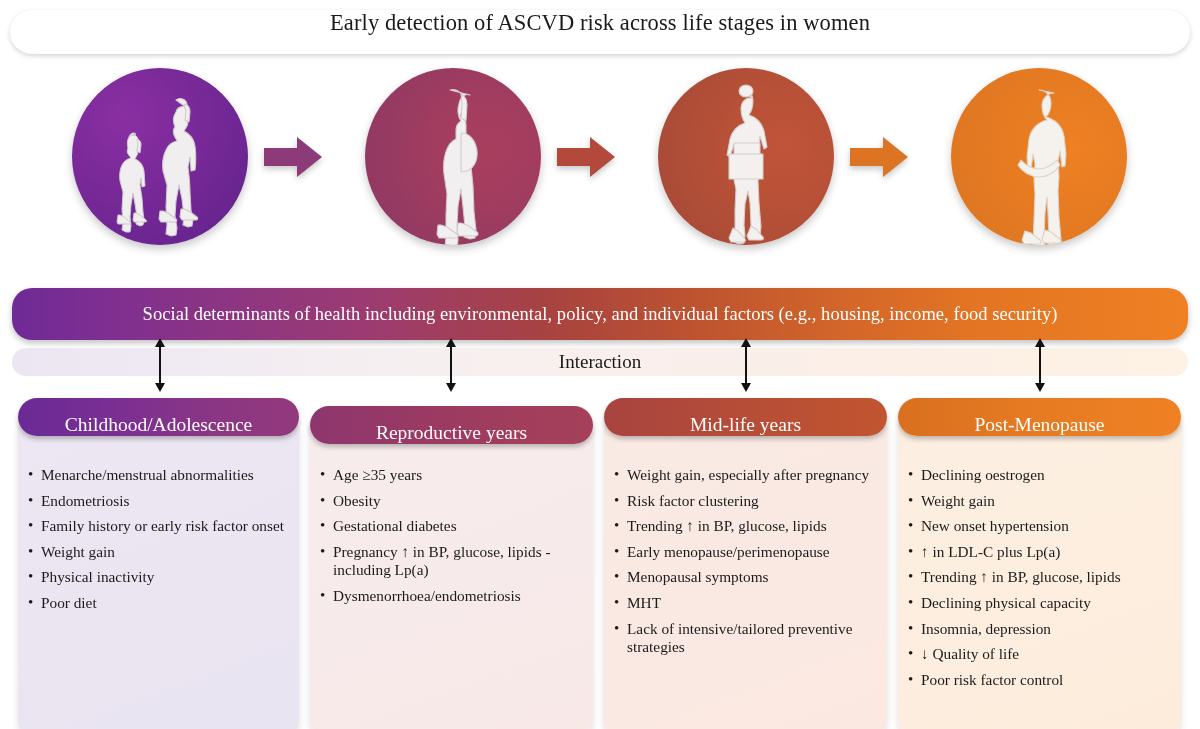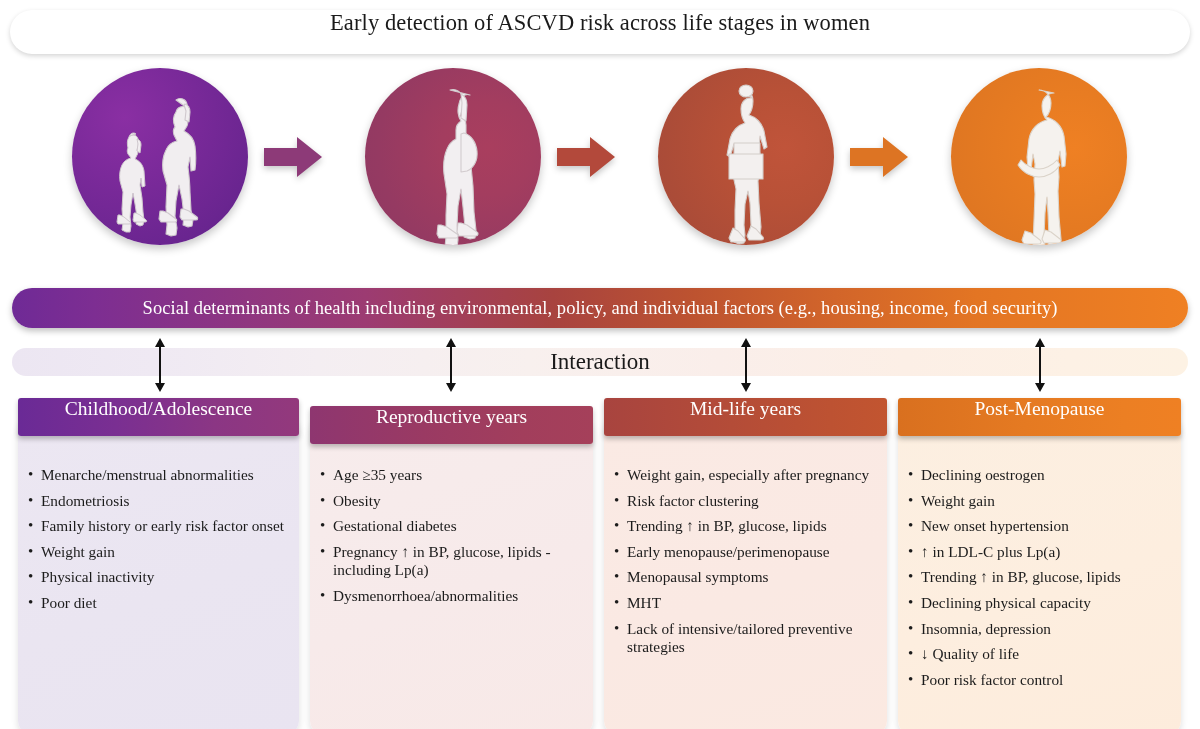--- a/index.html
+++ b/index.html
@@ -44,21 +44,21 @@
         background: radial-gradient(circle at 70% 45%, #ef8023 0%, #e87c22 35%, #e07722 75%, #dc7422 100%); }
 
   
   .arrow-big { position: absolute; top: 135px; width: 58px; height: 44px;
                filter: drop-shadow(0 3px 3px rgba(0,0,0,0.22)); }
   .a1 { left: 264px; } .a2 { left: 557px; } .a3 { left: 850px; }
 
   
   .sdoh {
     position: absolute; left: 12px; top: 288px;
-    width: 1176px; height: 40px;
+    width: 1176px; height: 52px;
     border-radius: 20px;
     background: linear-gradient(90deg,
       #6f2a96 0%, #7d2e92 7%, #8f3680 20%, #9c3b72 30%,
       #a8433f 46%, #bd5330 58%, #d2652a 70%, #e37523 82%, #ef8023 100%);
     box-shadow: 0 3px 6px rgba(0,0,0,0.25);
     display: flex; align-items: center; justify-content: center;
   }
   .sdoh .t {
     font-size: 18.5px; color: #ffffff; white-space: nowrap;
     font-family: "Liberation Serif", serif; letter-spacing: .05px;
@@ -68,32 +68,32 @@
   .interaction {
     position: absolute; left: 12px; top: 348px;
     width: 1176px; height: 28px;
     border-radius: 14px;
     background: linear-gradient(90deg,
       #ece6f2 0%, #efe9f3 12%, #f4eef2 26%, #f8f0ee 44%,
       #faeeea 60%, #fcefe6 76%, #fdf1e5 90%, #fdf2e4 100%);
     display: flex; align-items: center; justify-content: center;
   }
   .interaction .t {
-    font-size: 23px; color: #1a1a1a;
+    font-size: 19px; color: #1a1a1a;
     font-family: "Liberation Serif", serif;
   }
 
   
   .dbl { position: absolute; top: 336px; width: 16px; height: 58px; }
 
   
   .col { position: absolute; top: 398px; }
   .col-head {
-    height: 38px; border-radius: 3px;
-    display: flex; align-items: flex-start; justify-content: center;
+    height: 38px; border-radius: 19px;
+    display: flex; align-items: flex-end; justify-content: center;
     box-shadow: 0 3px 5px rgba(0,0,0,0.25);
     position: relative; z-index: 3;
   }
   .col-head .t {
     font-size: 19.5px; color: #fff; white-space: nowrap;
     font-family: "Liberation Serif", serif;
   }
   .col-body {
     position: absolute; left: 0; top: 18px;
     border-radius: 14px;
@@ -267,21 +267,21 @@
     </div>
   </div>
 
   <div class="col colB">
     <div class="col-body col-body-shadow">
       <ul class="bullets">
         <li>Age ≥35 years</li>
         <li>Obesity</li>
         <li>Gestational diabetes</li>
         <li>Pregnancy ↑ in BP, glucose, lipids - including Lp(a)</li>
-        <li>Dysmenorrhoea/abnormalities</li>
+        <li>Dysmenorrhoea/endometriosis</li>
       </ul>
     </div>
     <div class="col-head">
       <div class="t">Reproductive years</div>
     </div>
   </div>
 
   <div class="col colC">
     <div class="col-body col-body-shadow">
       <ul class="bullets">

